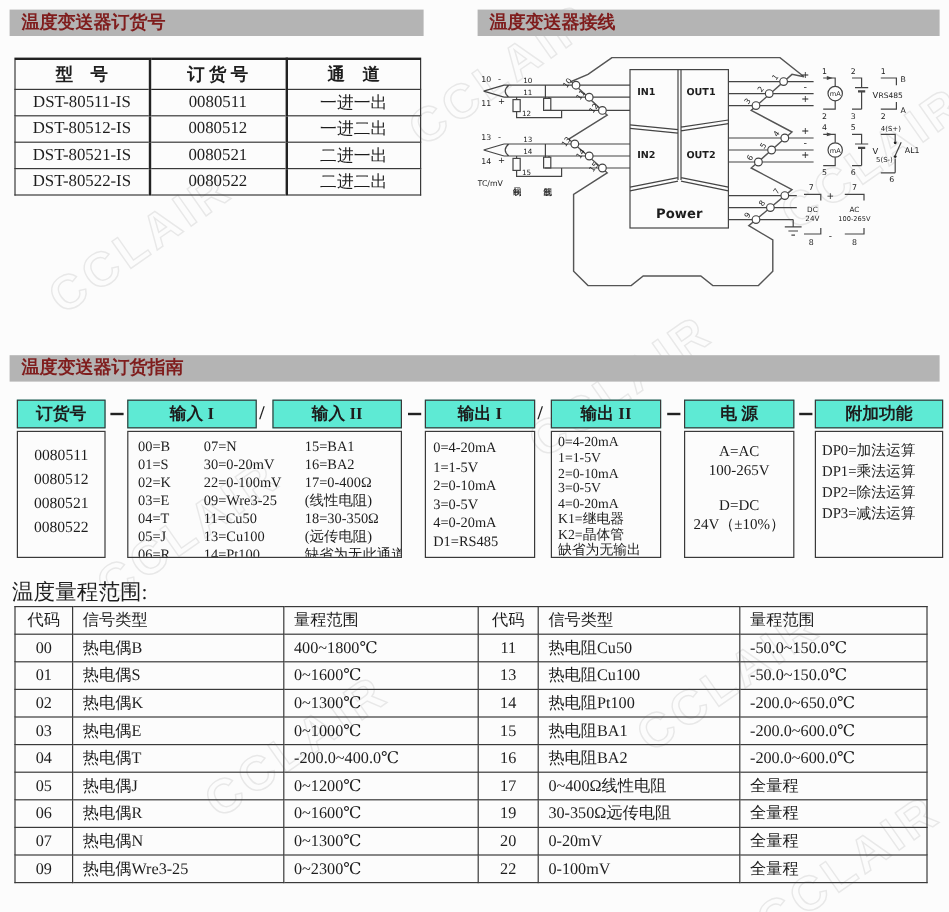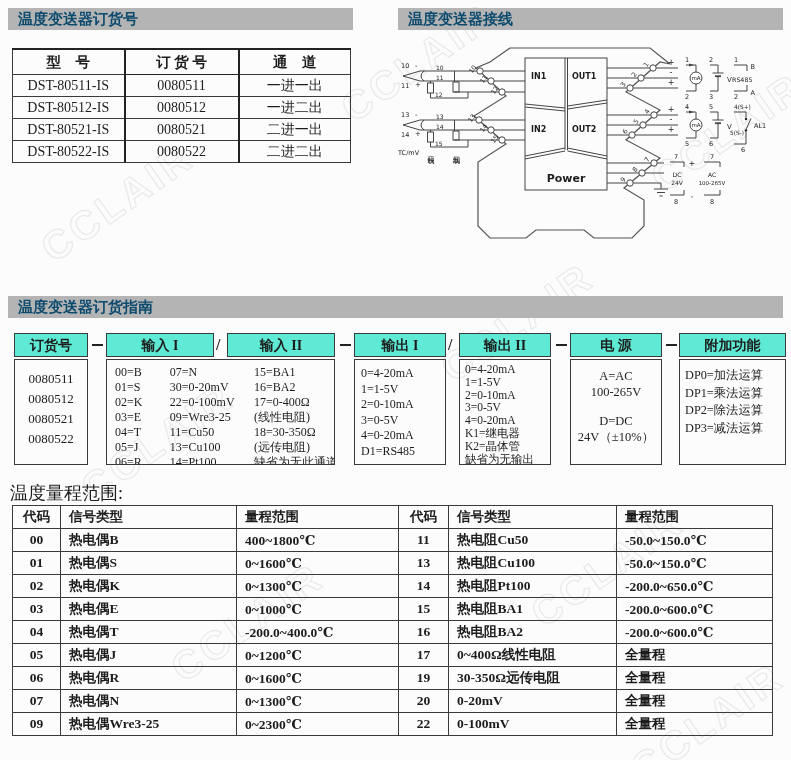--- a/index.html
+++ b/index.html
@@ -1,29 +1,29 @@
 <!DOCTYPE html>
 <html><head>
 <meta charset="utf-8">
 <style>
   html,body{margin:0;padding:0;background:#e8e8e8;}
   .page{position:relative;width:791px;height:760px;background:#fcfcfc;overflow:hidden;
         font-family:"Liberation Serif","DejaVu Serif",serif;color:#1d1d1d;}
-  .bar{position:absolute;height:22px;background:#b4b4b4;color:#0c4a6e;
+  .bar{position:absolute;height:22px;background:#b4b4b4;color:#7f1d1d;
        font:bold 15px/22px "Liberation Sans","DejaVu Sans",sans-serif;
        padding-left:10px;box-sizing:border-box;}
   table{border-collapse:collapse;position:absolute;background:transparent;}
   #order-table{left:12px;top:48px;font-size:14px;}
   #order-table th,#order-table td{border:1px solid #3a3a3a;text-align:center;height:21px;padding:0 4px;}
   #order-table th{height:24px;font-weight:bold;font-size:14.5px;}
   #order-table th:nth-child(2),#order-table td:nth-child(2){border-left:2px solid #222;border-right:2px solid #222;}
   #order-table thead th{border-top:2px solid #222;}
   #order-table thead th:nth-child(2){border-bottom:1.5px solid #222;}
   #range-table{left:12px;top:505px;font-size:13.5px;}
-  #range-table th,#range-table td{border:1px solid #3a3a3a;height:22px;text-align:left;padding:0 4px 0 8px;font-weight:bold;}
+  #range-table th,#range-table td{border:1px solid #3a3a3a;height:22px;text-align:left;padding:0 4px 0 8px;font-weight:normal;}
   #range-table th:nth-child(1),#range-table th:nth-child(4),
   #range-table td:nth-child(1),#range-table td:nth-child(4){text-align:center;padding:0 2px;}
   .ghead{position:absolute;height:24px;border:1px solid #3a3a3a;background:#5eead4;
          font:bold 14px/24px "Liberation Serif",serif;text-align:center;box-sizing:border-box;}
   .gbody{position:absolute;top:359px;height:106px;border:1px solid #3a3a3a;box-sizing:border-box;
          font-size:12px;overflow:hidden;}
   .gline{min-height:1em;white-space:nowrap;}
   .gcols{display:flex;padding:5px 0 0 8px;}
   .gcols .c1{width:56px;line-height:15px;}
   .gcols .c2{width:86px;line-height:15px;}

